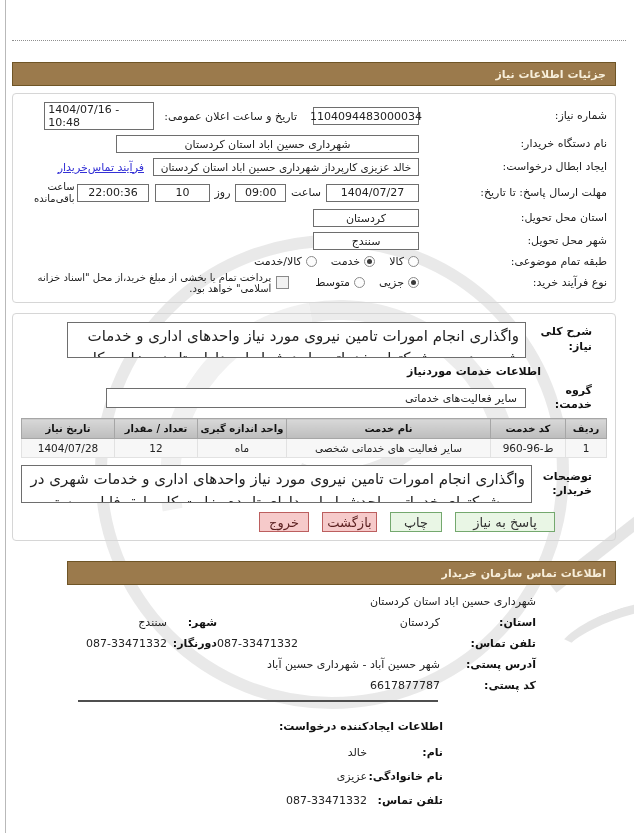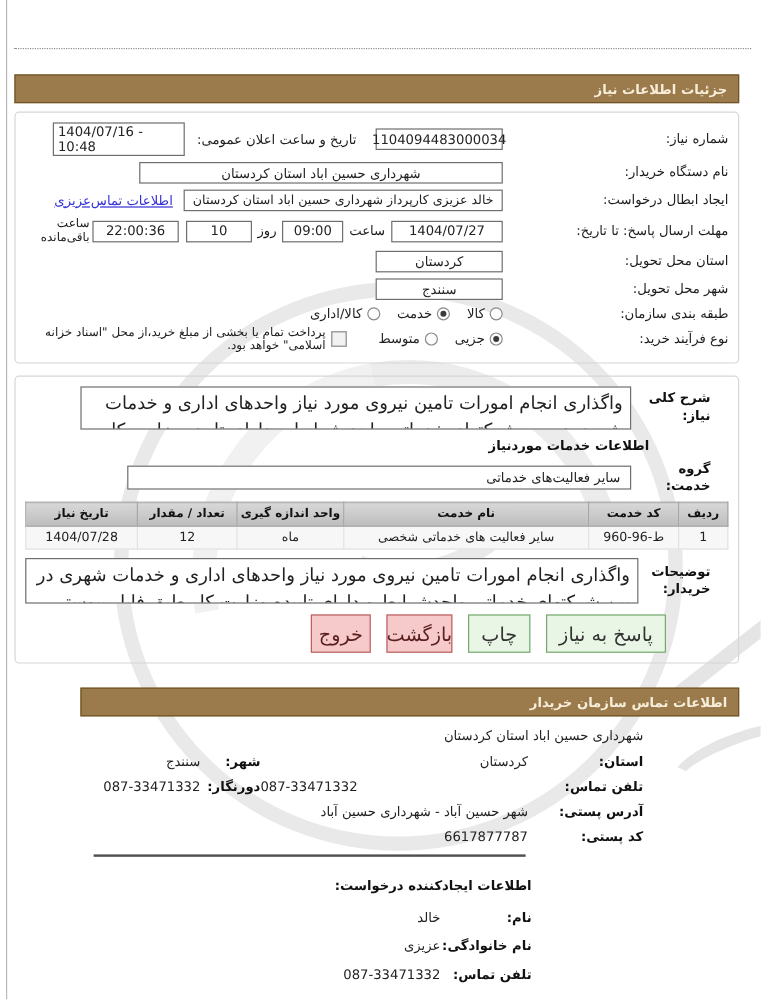--- a/index.html
+++ b/index.html
@@ -56,22 +56,22 @@
   .groupbox{width:420px;height:20px;justify-content:flex-start;padding:0 8px;}
 
   table.svc{width:100%;border-collapse:collapse;margin-top:6px;}
   table.svc th{background:linear-gradient(#d8d8d8,#bdbdbd);border:1px solid #a6a6a6;
        font-size:10px;padding:4px 2px;color:#111;}
   table.svc td{background:#f7f7f7;border:1px solid #e2e2e2;font-size:10.5px;padding:3px 2px;
        text-align:center;color:#222;}
   .notesbox{height:38px;}
 
   .btns{display:flex;align-items:center;margin-top:9px;padding-right:52px;gap:13px;}
-  .btn{height:32px;box-sizing:border-box;display:flex;align-items:center;justify-content:center;
-       font-size:16px;cursor:pointer;color:#333;}
+  .btn{height:20px;box-sizing:border-box;display:flex;align-items:center;justify-content:center;
+       font-size:13px;cursor:pointer;color:#333;}
   .btn.green{background:#e9f6e5;border:1px solid #74a86e;}
   .btn.red{background:#f6caca;border:1px solid #bc5f5f;color:#5a1f1f;}
 
   .contact{margin-top:10px;padding-right:80px;}
   .crow{display:flex;margin-bottom:8px;align-items:baseline;}
   .clbl{font-weight:bold;width:96px;flex-shrink:0;color:#111;}
   .cval{color:#222;}
   .cval1{width:223px;}
   .clbl2{font-weight:bold;width:50px;flex-shrink:0;color:#111;}
   .sep{height:2px;background:#4f4f4f;border:0;width:360px;margin:8px 178px 0 0;}
@@ -111,21 +111,21 @@
       </div>
 
       <div class="frow">
         <div class="lbl">نام دستگاه خریدار:</div>
         <div class="box" style="width:303px;">شهرداری حسین اباد استان کردستان</div>
       </div>
 
       <div class="frow">
         <div class="lbl">ایجاد ابطال درخواست:</div>
         <div class="box" style="width:266px;font-size:10.5px;">خالد عزیزی کارپرداز شهرداری حسین اباد استان کردستان</div>
-        <span class="link">اطلاعات تماس‌عزیزی</span>
+        <span class="link">فرآیند تماس‌خریدار</span>
       </div>
 
       <div class="frow">
         <div class="lbl">مهلت ارسال پاسخ: تا تاریخ:</div>
         <div class="box num" style="width:100px;">1404/07/27</div>
         <span class="slbl">ساعت</span>
         <div class="box num" style="width:54px;text-align:center;">09:00</div>
         <span class="slbl">روز</span>
         <div class="box num" style="width:58px;">10</div>
         <div class="box num" style="width:78px;margin-right:6px;">22:00:36</div>
@@ -136,32 +136,32 @@
         <div class="lbl">استان محل تحویل:</div>
         <div class="box" style="width:106px;">کردستان</div>
       </div>
 
       <div class="frow">
         <div class="lbl">شهر محل تحویل:</div>
         <div class="box" style="width:106px;">سنندج</div>
       </div>
 
       <div class="frow" style="margin-bottom:3px;">
-        <div class="lbl">طبقه بندی سازمان:</div>
+        <div class="lbl">طبقه تمام موضوعی:</div>
         <div class="opt">
           <span class="radio"></span>
           <span>کالا</span>
         </div>
         <div class="opt">
           <span class="radio sel"></span>
           <span>خدمت</span>
         </div>
         <div class="opt">
           <span class="radio"></span>
-          <span>کالا/اداری</span>
+          <span>کالا/خدمت</span>
         </div>
       </div>
 
       <div class="frow" style="margin-bottom:0;">
         <div class="lbl">نوع فرآیند خرید:</div>
         <div class="opt">
           <span class="radio sel"></span>
           <span>جزیی</span>
         </div>
         <div class="opt">

